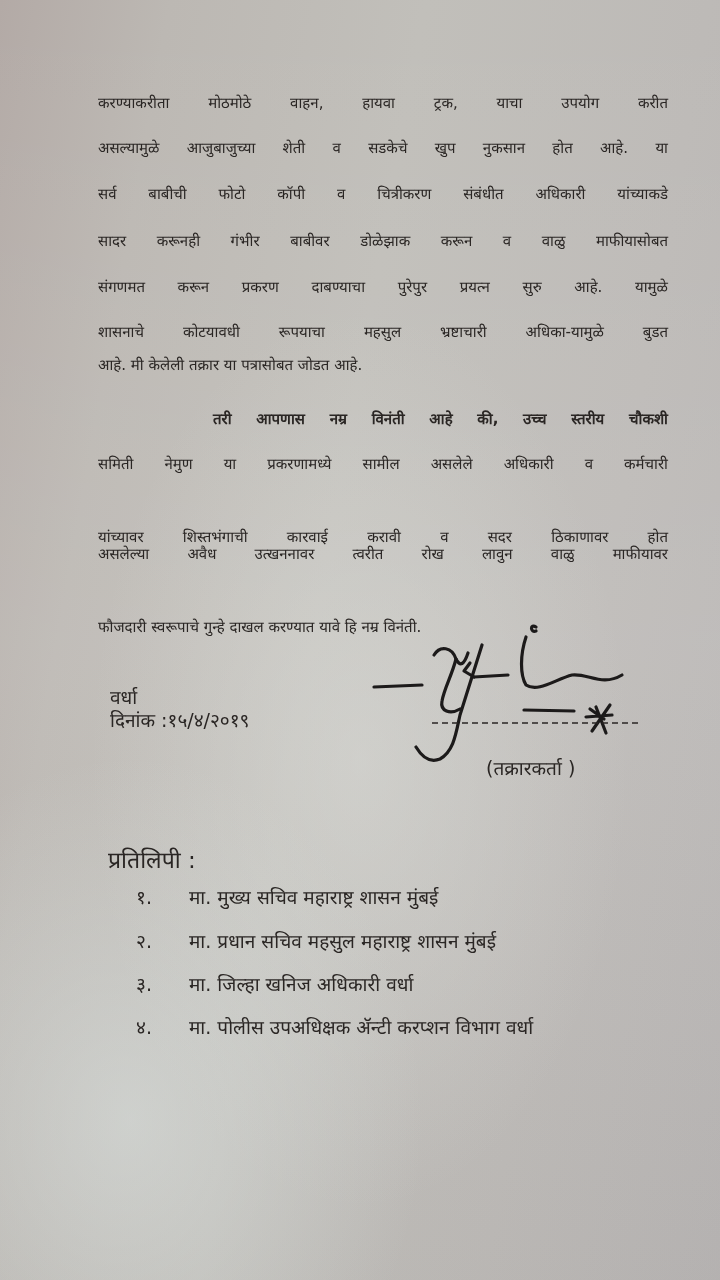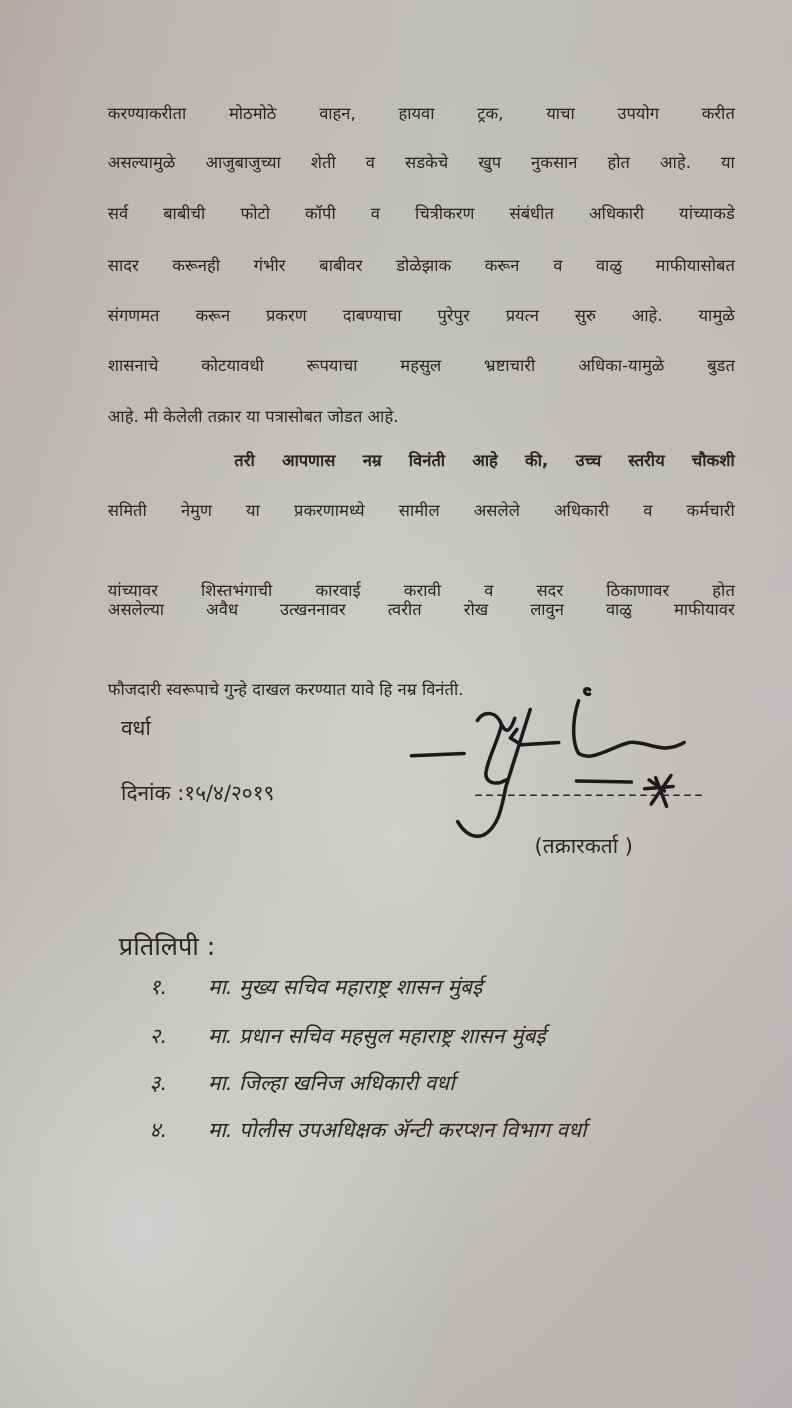--- a/index.html
+++ b/index.html
@@ -16,41 +16,41 @@
       radial-gradient(ellipse 360px 600px at 360px 760px, rgba(222,224,220,0.45), rgba(222,224,220,0) 75%),
       linear-gradient(180deg, rgba(0,0,0,0) 0%, rgba(255,255,255,0.08) 50%, rgba(0,0,0,0.02) 100%);
     pointer-events: none;
   }
   .line {
     position: absolute; left: 98px; width: 570px;
     font-size: 15px; line-height: 30px; white-space: nowrap;
   }
   .justify { text-align: justify; text-align-last: justify; }
   .indent { left: 213px; width: 455px; font-weight: bold; }
-  .place { position: absolute; left: 110px; top: 648px; font-size: 19px; }
+  .place { position: absolute; left: 110px; top: 684px; font-size: 19px; }
   .date { position: absolute; left: 110px; top: 707px; font-size: 19px; }
   .sign-area { position: absolute; left: 360px; top: 615px; width: 300px; height: 170px; }
   .sign-label { position: absolute; left: 486px; top: 755px; font-size: 19px; }
   .cc-head { position: absolute; left: 108px; top: 843px; font-size: 23px; }
-  .cc-item { position: absolute; left: 136px; font-size: 19px; white-space: nowrap; font-style: italic; }
+  .cc-item { position: absolute; left: 136px; font-size: 19px; white-space: nowrap; }
   .cc-num { display: inline-block; width: 53px; }
 </style>
 </head>
 <body>
 
 <div class="shade"></div>
 
 <div>
   <div class="line justify" style="top:88px">करण्याकरीता मोठमोठे वाहन, हायवा ट्रक, याचा उपयोग करीत</div>
   <div class="line justify" style="top:133px">असल्यामुळे आजुबाजुच्या शेती व सडकेचे खुप नुकसान होत आहे.  या</div>
   <div class="line justify" style="top:179px">सर्व बाबीची फोटो कॉपी व चित्रीकरण संबंधीत अधिकारी यांच्याकडे</div>
   <div class="line justify" style="top:226px">सादर करूनही गंभीर बाबीवर डोळेझाक करून व वाळु माफीयासोबत</div>
   <div class="line justify" style="top:272px">संगणमत करून प्रकरण दाबण्याचा पुरेपुर प्रयत्न सुरु आहे.  यामुळे</div>
   <div class="line justify" style="top:317px">शासनाचे कोटयावधी रूपयाचा महसुल भ्रष्टाचारी अधिका-यामुळे बुडत</div>
-  <div class="line" style="top:364px">आहे.  मी केलेली तक्रार या पत्रासोबत जोडत आहे.</div>
+  <div class="line" style="top:350px">आहे.  मी केलेली तक्रार या पत्रासोबत जोडत आहे.</div>
 
   <div class="line justify indent" style="top:404px">तरी आपणास नम्र विनंती आहे की, उच्च स्तरीय चौकशी</div>
   <div class="line justify" style="top:449px">समिती नेमुण या प्रकरणामध्ये सामील असलेले अधिकारी व कर्मचारी</div>
   <div class="line justify" style="top:522px">यांच्यावर शिस्तभंगाची कारवाई करावी व सदर ठिकाणावर होत</div>
   <div class="line justify" style="top:539px">असलेल्या अवैध उत्खननावर त्वरीत रोख लावुन वाळु माफीयावर</div>
   <div class="line" style="top:612px">फौजदारी स्वरूपाचे गुन्हे दाखल करण्यात यावे हि नम्र विनंती.</div>
 </div>
 
 <div class="place">वर्धा</div>
 <div class="date">दिनांक :१५/४/२०१९</div>

